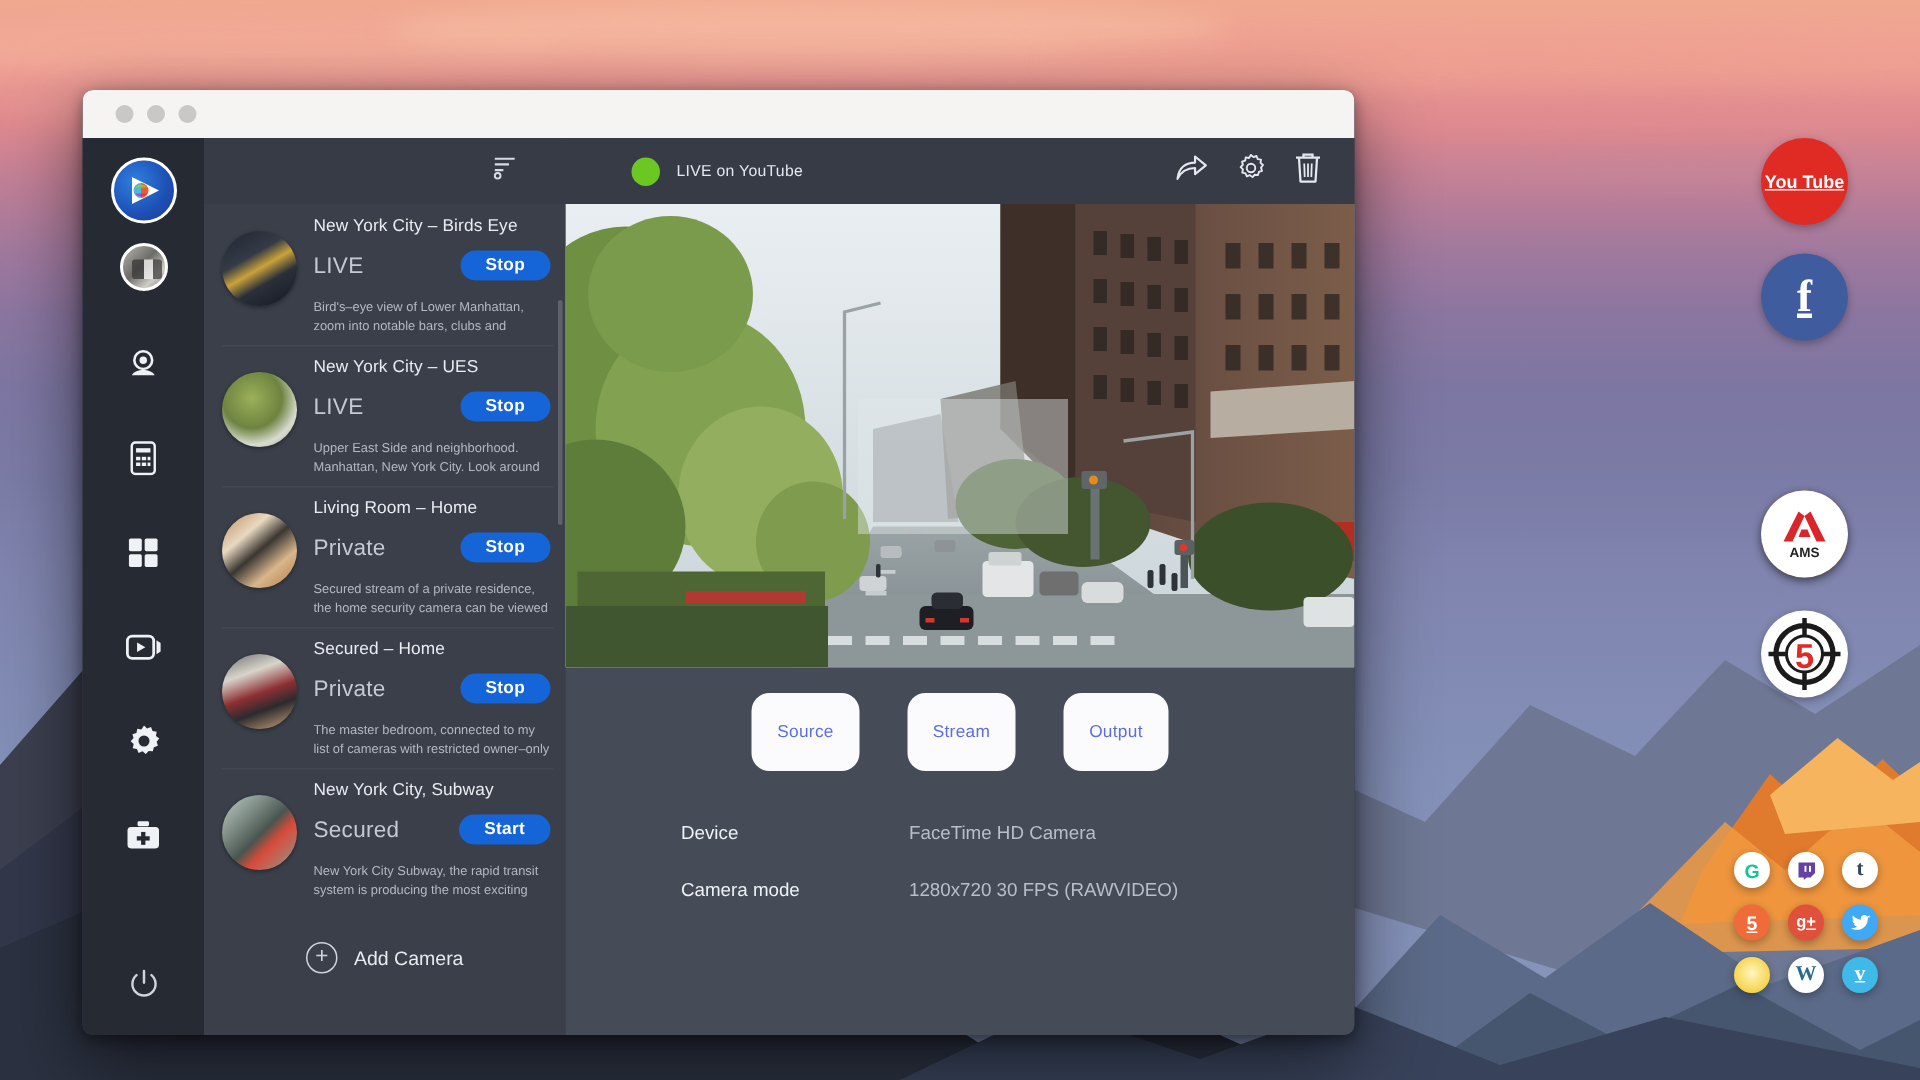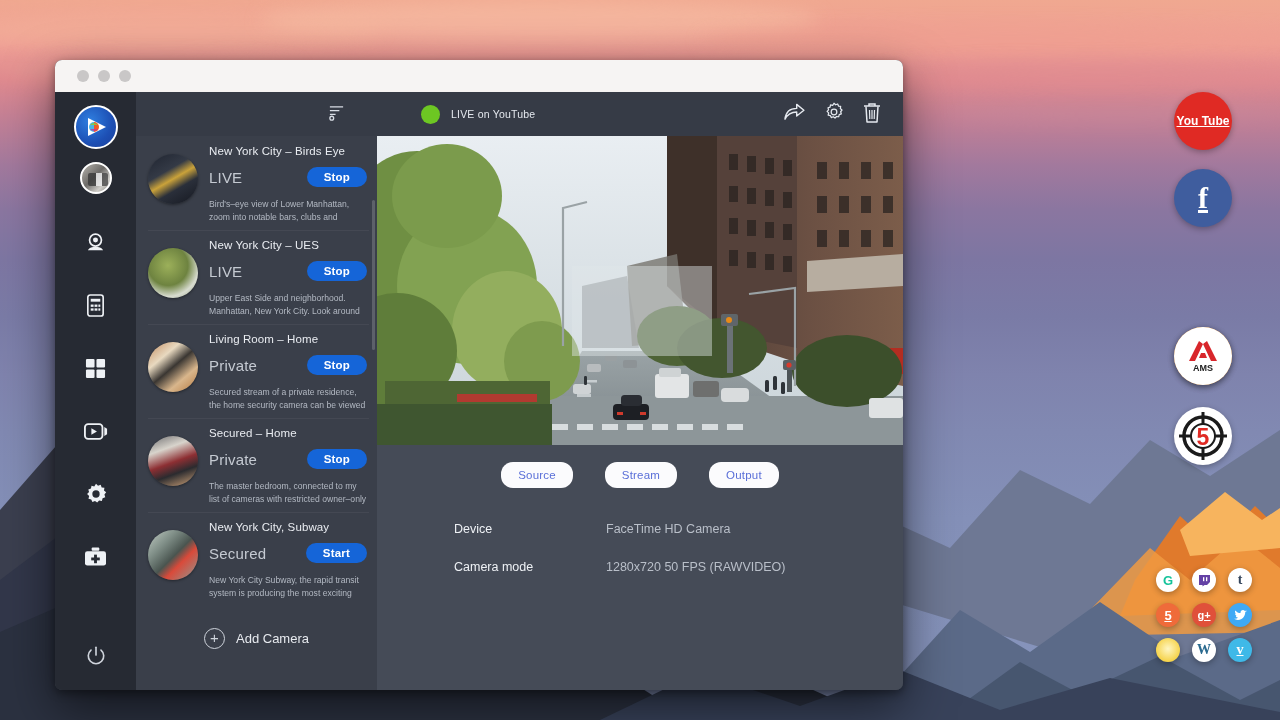--- a/index.html
+++ b/index.html
@@ -143,21 +143,21 @@
   #live-wrap { display:flex; align-items:center; gap:11px; margin-left: 30px; }
   #live-dot { width:19px; height:19px; border-radius:50%; background:#6dc723; }
   #live-label { font-size:10.5px; color:#e4e8ee; letter-spacing:.2px; }
   #topbar-actions { margin-left:auto; display:flex; align-items:center; gap:19px; color:#e5e9ef; }
 
   #preview { height: 309px; overflow:hidden; position:relative; background:#8a9196; }
 
   #pills { display:flex; justify-content:center; gap:32px; margin-top:17px; }
   .pill {
     background:#fbfbfd; color:#5a6fd8; font-size:11.5px;
-    border-radius: 12px; padding: 7px 17px; border:none; cursor:pointer;
+    border-radius: 12px; padding: 20px 17px; border:none; cursor:pointer;
     letter-spacing:.2px;
   }
 
   #specs { margin: 34px 0 0 77px; }
   .spec-row { display:flex; margin-bottom: 24px; }
   .spec-key { width: 152px; font-size:12.5px; color:#eef1f5; }
   .spec-val { font-size:12.5px; color:#b9bfc9; }
 
   
   .dicon {
@@ -617,19 +617,19 @@
         <button class="pill">Output</button>
       </div>
 
       <div id="specs">
         <div class="spec-row">
           <span class="spec-key">Device</span>
           <span class="spec-val">FaceTime HD Camera</span>
         </div>
         <div class="spec-row">
           <span class="spec-key">Camera mode</span>
-          <span class="spec-val">1280x720 50 FPS (RAWVIDEO)</span>
+          <span class="spec-val">1280x720 30 FPS (RAWVIDEO)</span>
         </div>
       </div>
     </div>
   </div>
 
 </div>
 
 </body></html>

